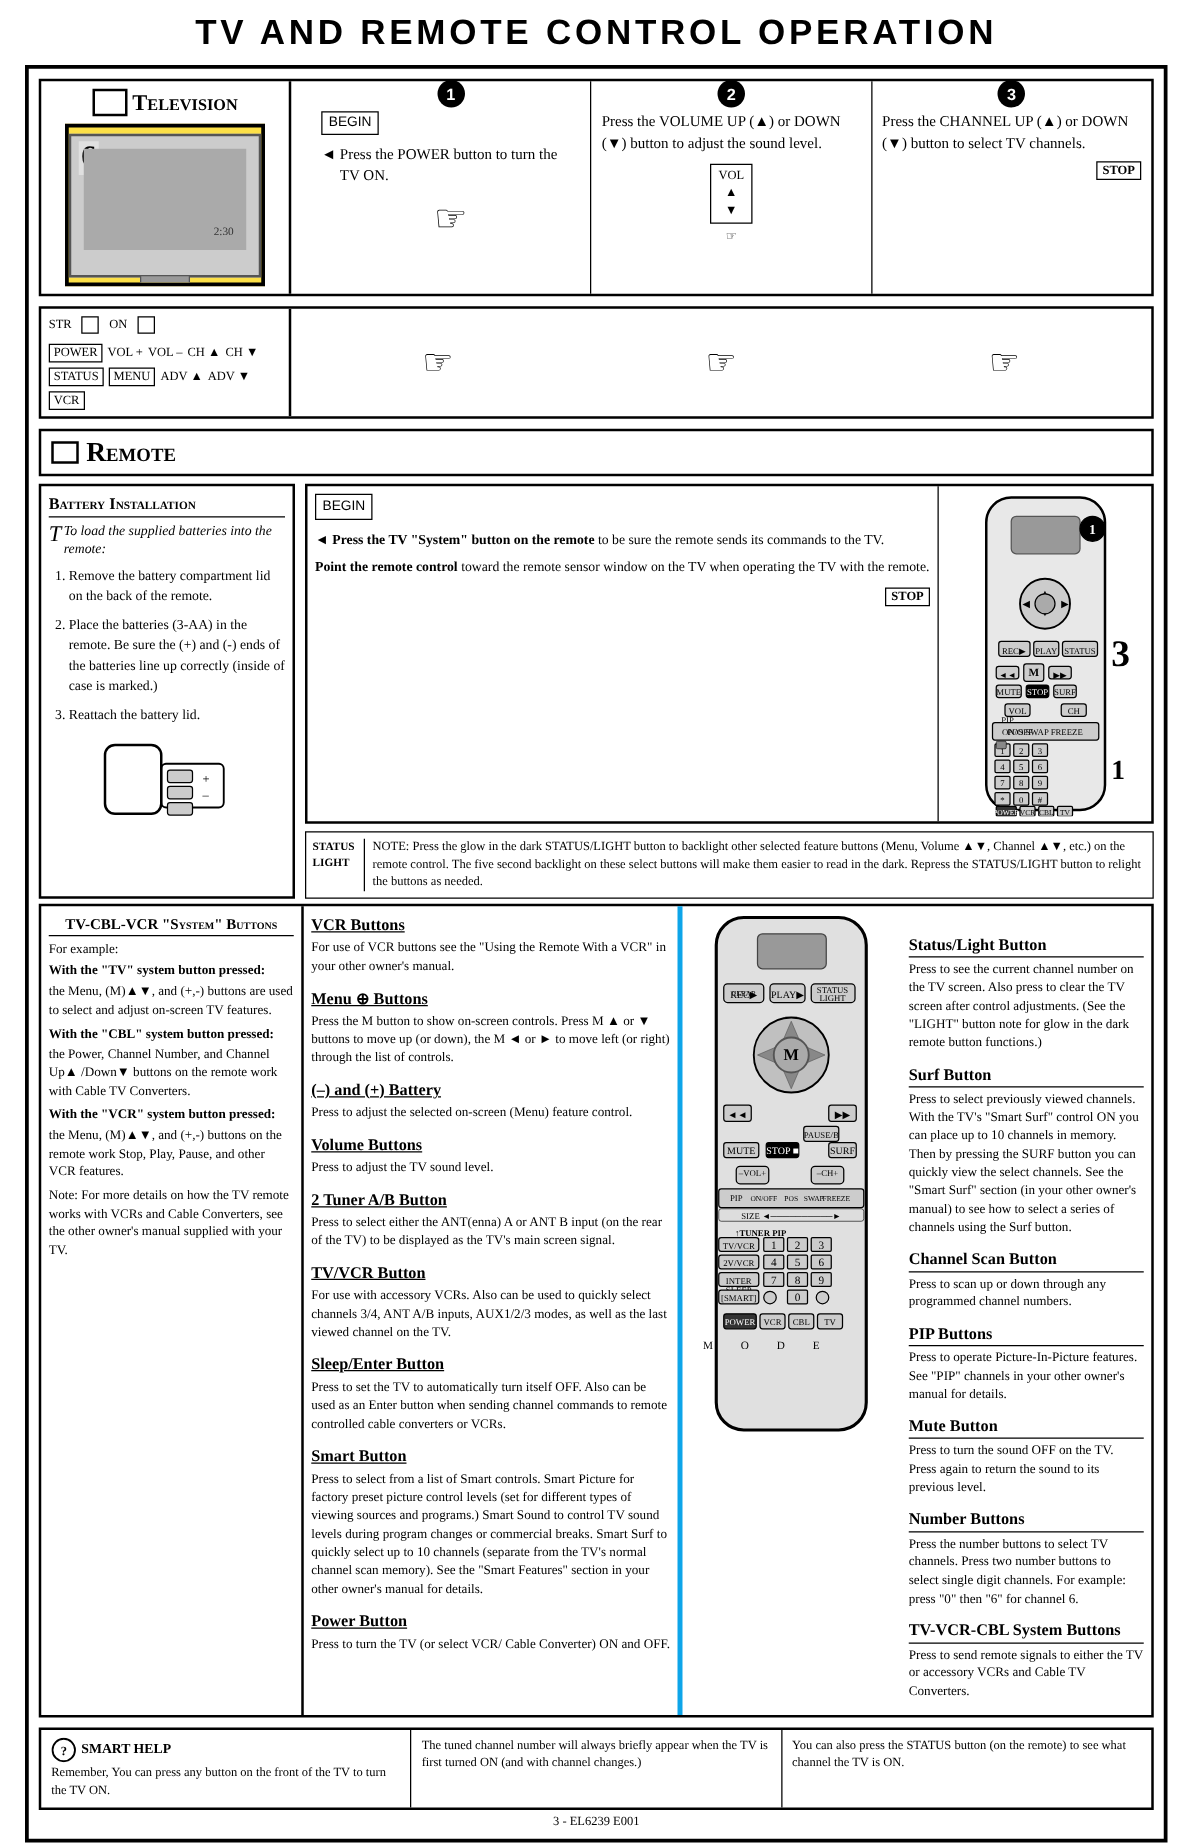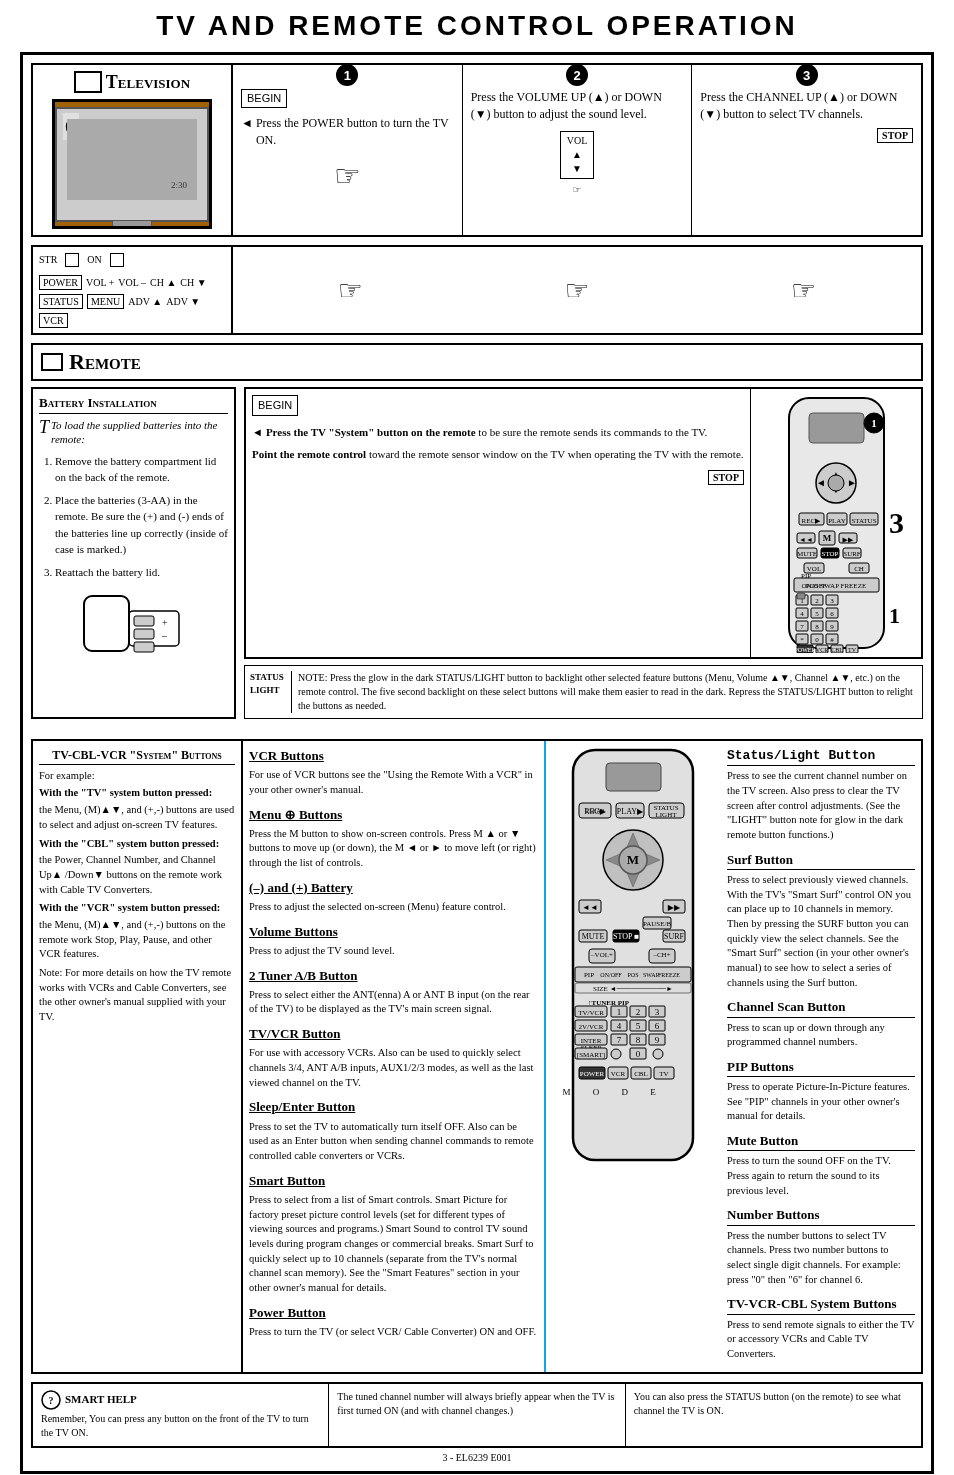--- a/index.html
+++ b/index.html
@@ -21,21 +21,21 @@
       font-family: Arial, sans-serif;
     }
     .outer-border {
       border: 3px solid #000;
       padding: 8px;
       position: relative;
     }
     
     .top-section {
       display: flex;
-      gap: 0;
+      gap: 16px;
       border: 2px solid #000;
       margin-bottom: 8px;
     }
     .tv-panel {
       width: 200px;
       border-right: 2px solid #000;
       padding: 6px;
       display: flex;
       flex-direction: column;
       align-items: center;
@@ -53,21 +53,21 @@
     .tv-label .tv-icon {
       width: 28px;
       height: 22px;
       border: 2px solid #000;
       display: inline-block;
     }
     .tv-image {
       width: 160px;
       height: 130px;
       border: 3px solid #000;
-      background: #a16207;
+      background: #fde047;
       position: relative;
       display: flex;
       align-items: center;
       justify-content: flex-end;
       overflow: hidden;
     }
     .tv-number {
       position: absolute;
       top: 4px;
       left: 6px;
@@ -153,21 +153,21 @@
     .button-desc {
       margin-bottom: 4px;
     }
     .right-btn-title {
       font-size: 13px;
       font-weight: bold;
       border-bottom: 1px solid #000;
       margin-bottom: 3px;
       margin-top: 8px;
     }
-    .right-btn-title:first-child { margin-top: 0; font-family: Liberation Mono, monospace; }
+    .right-btn-title:first-child { margin-top: 16px; }
     
     .footer-bar {
       display: flex;
       border: 2px solid #000;
       margin-top: 8px;
     }
     .footer-cell {
       flex: 1;
       padding: 6px 8px;
       border-right: 1px solid #000;
@@ -222,21 +222,21 @@
     }
     .col-left {
       width: 210px;
       border-right: 2px solid #000;
       padding: 6px;
       font-size: 10.5px;
       line-height: 1.4;
     }
     .col-center {
       flex: 1;
-      border-right: 2px solid #0ea5e9;
+      border-right: 4px solid #0ea5e9;
       padding: 6px;
       font-size: 10.5px;
       line-height: 1.4;
     }
     .col-right-img {
       width: 175px;
       padding: 4px;
       display: flex;
       align-items: flex-start;
       justify-content: center;
@@ -359,21 +359,21 @@
       <div style="font-size:28px;">☞</div>
       <div style="font-size:28px;">☞</div>
     </div>
   </div>
 
   <div style="display:flex;align-items:center;padding:4px 8px;border:2px solid #000;margin-bottom:6px;">
     <span style="border:2px solid #000;width:22px;height:18px;display:inline-block;margin-right:6px;"></span>
     <span style="font-size:22px;font-weight:bold;font-variant:small-caps;">Remote</span>
   </div>
 
-  <div style="display:flex;gap:8px;margin-bottom:20px;">
+  <div style="display:flex;gap:8px;margin-bottom:4px;">
 
     <div style="width:205px;border:2px solid #000;padding:6px;flex-shrink:0;">
       <div class="battery-title">Battery Installation</div>
       <div class="battery-intro">
         <em><span style="font-size:18px;font-style:italic;float:left;line-height:1;margin-right:2px;">T</span><span>To load the supplied batteries into the remote:</span></em>
       </div>
       <div class="battery-steps">
         <ol>
           <li>Remove the battery compartment lid on the back of the remote.</li>
           <li>Place the batteries (3-AA) in the remote. Be sure the (+) and (-) ends of the batteries line up correctly (inside of case is marked.)</li>

